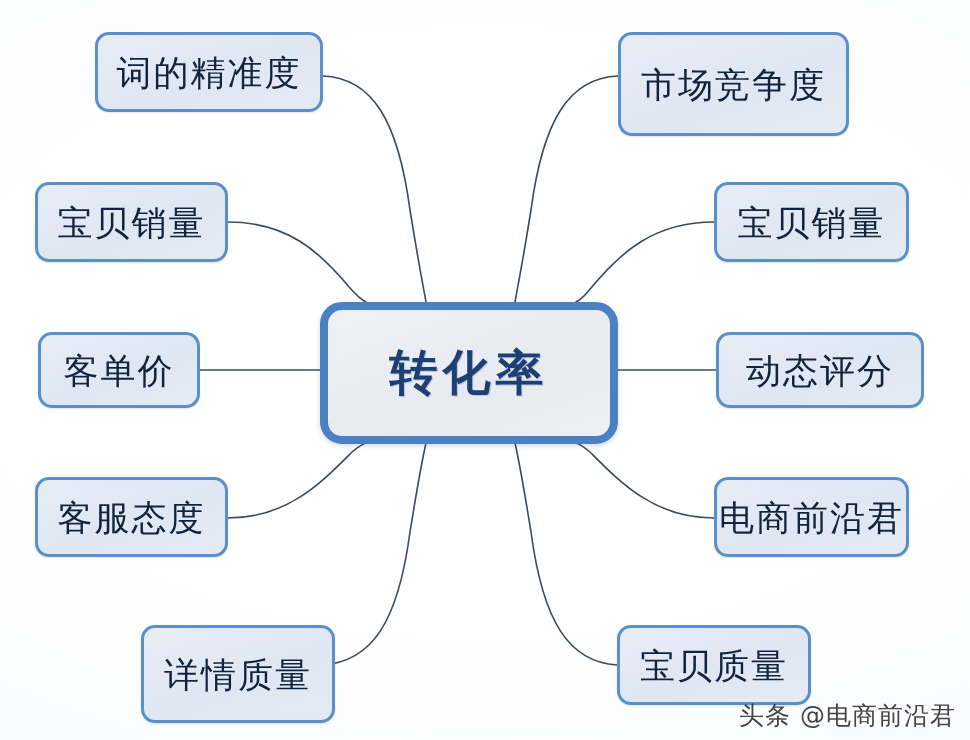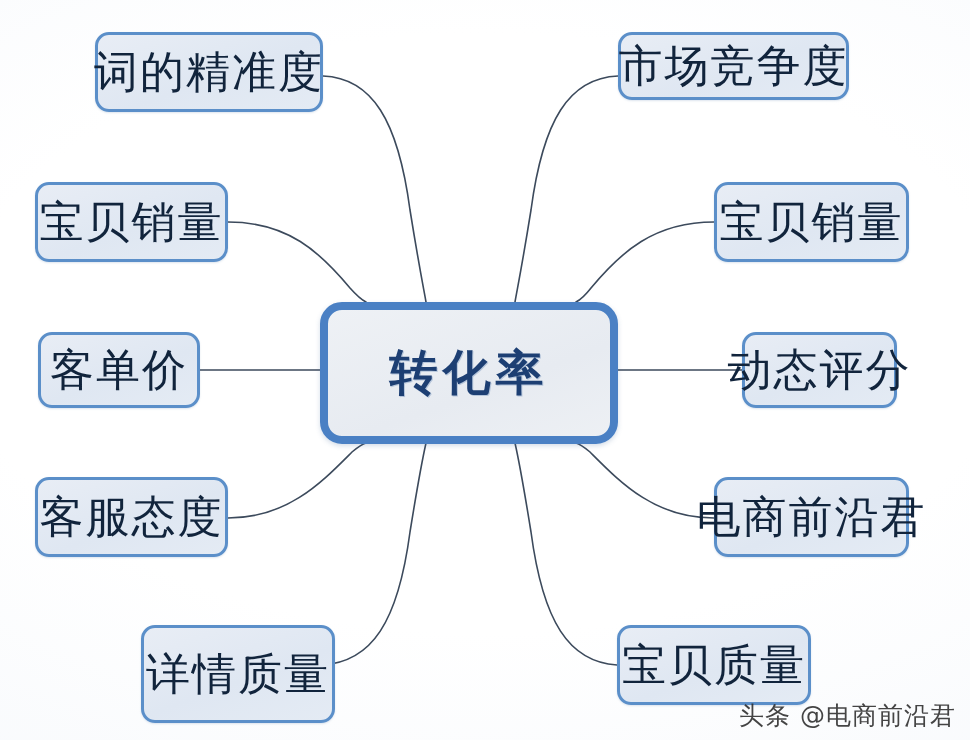--- a/index.html
+++ b/index.html
@@ -45,21 +45,21 @@
   }
   .branch-node {
     border-width: 3px;
     border-color: #5b8fc9;
     border-radius: 14px;
     background: linear-gradient(160deg, #e8edf5 0%, #dfe7f2 55%, #e4ebf4 100%);
     box-shadow: 0 1px 2px rgba(70,110,160,0.18);
   }
   .branch-node .node-label {
     color: #11243c;
-    font-size: 44px;
+    font-size: 35px;
     letter-spacing: 2px;
     line-height: 1;
     font-weight: 400;
   }
   #center-node {
     border-width: 8px;
     border-color: #4a80c4;
     border-radius: 22px;
     background: linear-gradient(160deg, #eef1f5 0%, #e7ebf1 60%, #edf0f4 100%);
     box-shadow: 0 2px 5px rgba(60,100,150,0.22);
@@ -116,27 +116,27 @@
       </div>
       <div class="node branch-node" style="left: 38px; top: 332px; width: 162px; height: 76px;">
         <span class="node-label">客单价</span>
       </div>
       <div class="node branch-node" style="left: 35px; top: 477px; width: 193px; height: 80px;">
         <span class="node-label">客服态度</span>
       </div>
       <div class="node branch-node" style="left: 141px; top: 625px; width: 194px; height: 98px;">
         <span class="node-label">详情质量</span>
       </div>
-      <div class="node branch-node" style="left: 618px; top: 32px; width: 231px; height: 68px;">
+      <div class="node branch-node" style="left: 618px; top: 32px; width: 231px; height: 104px;">
         <span class="node-label">市场竞争度</span>
       </div>
       <div class="node branch-node" style="left: 714px; top: 182px; width: 195px; height: 80px;">
         <span class="node-label">宝贝销量</span>
       </div>
-      <div class="node branch-node" style="left: 742px; top: 332px; width: 155px; height: 76px;">
+      <div class="node branch-node" style="left: 716px; top: 332px; width: 208px; height: 76px;">
         <span class="node-label">动态评分</span>
       </div>
       <div class="node branch-node" style="left: 714px; top: 477px; width: 195px; height: 80px;">
         <span class="node-label">电商前沿君</span>
       </div>
       <div class="node branch-node" style="left: 617px; top: 625px; width: 194px; height: 80px;">
         <span class="node-label">宝贝质量</span>
       </div>
     </div>
 

